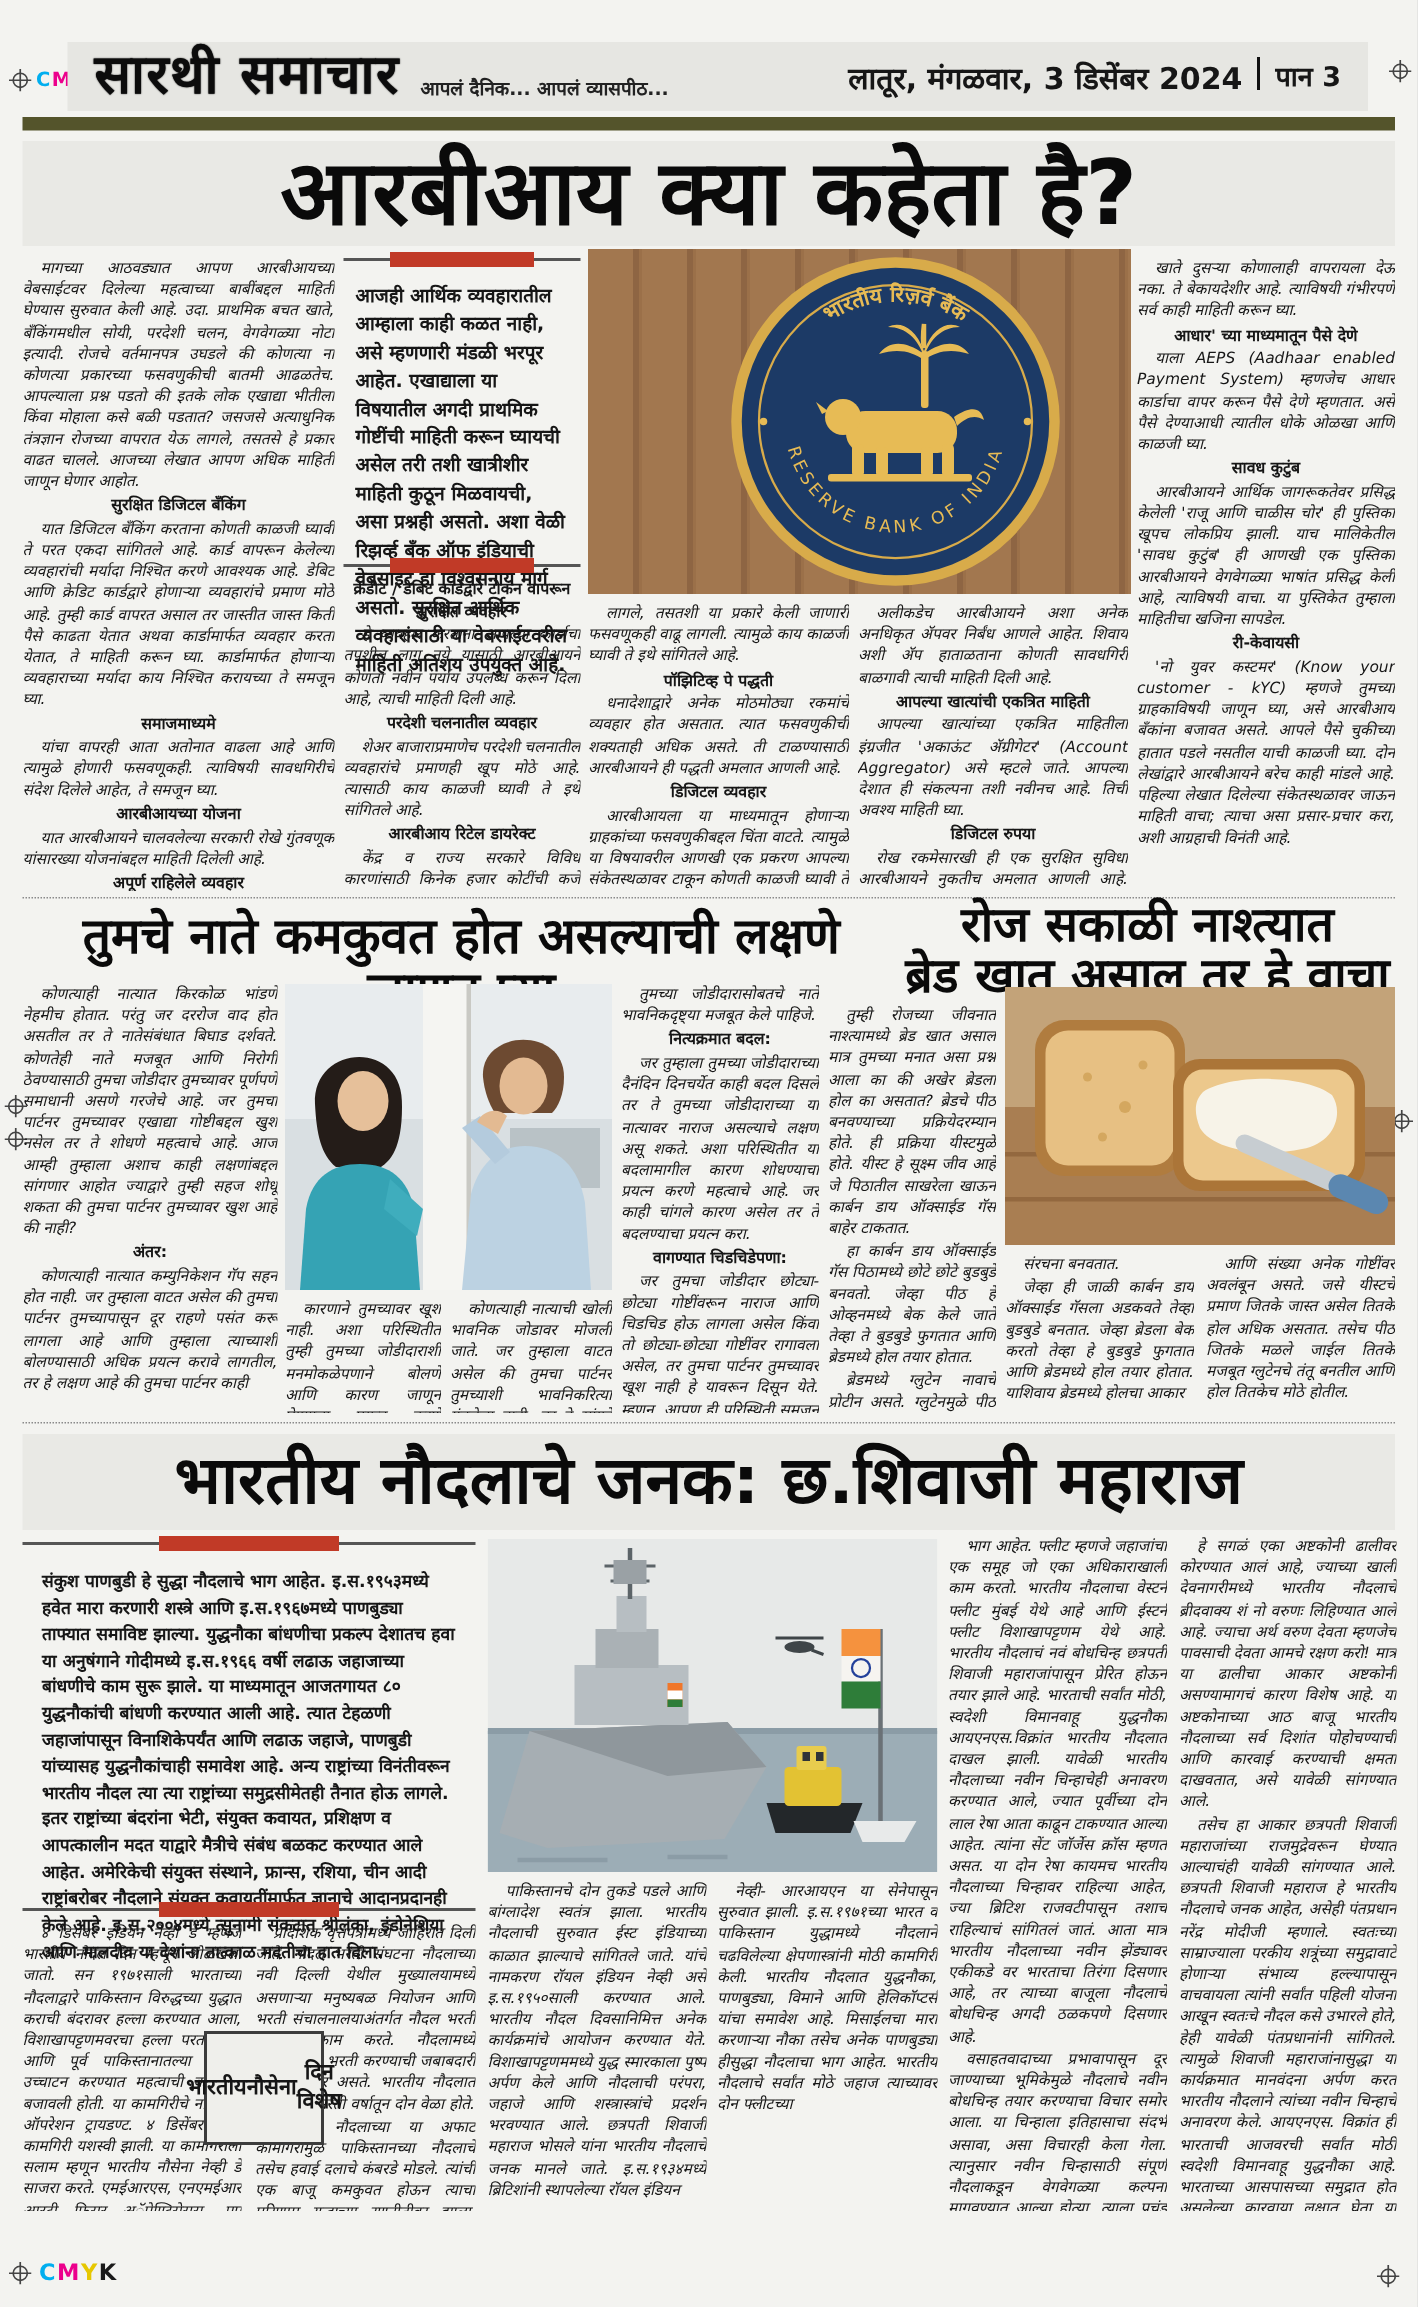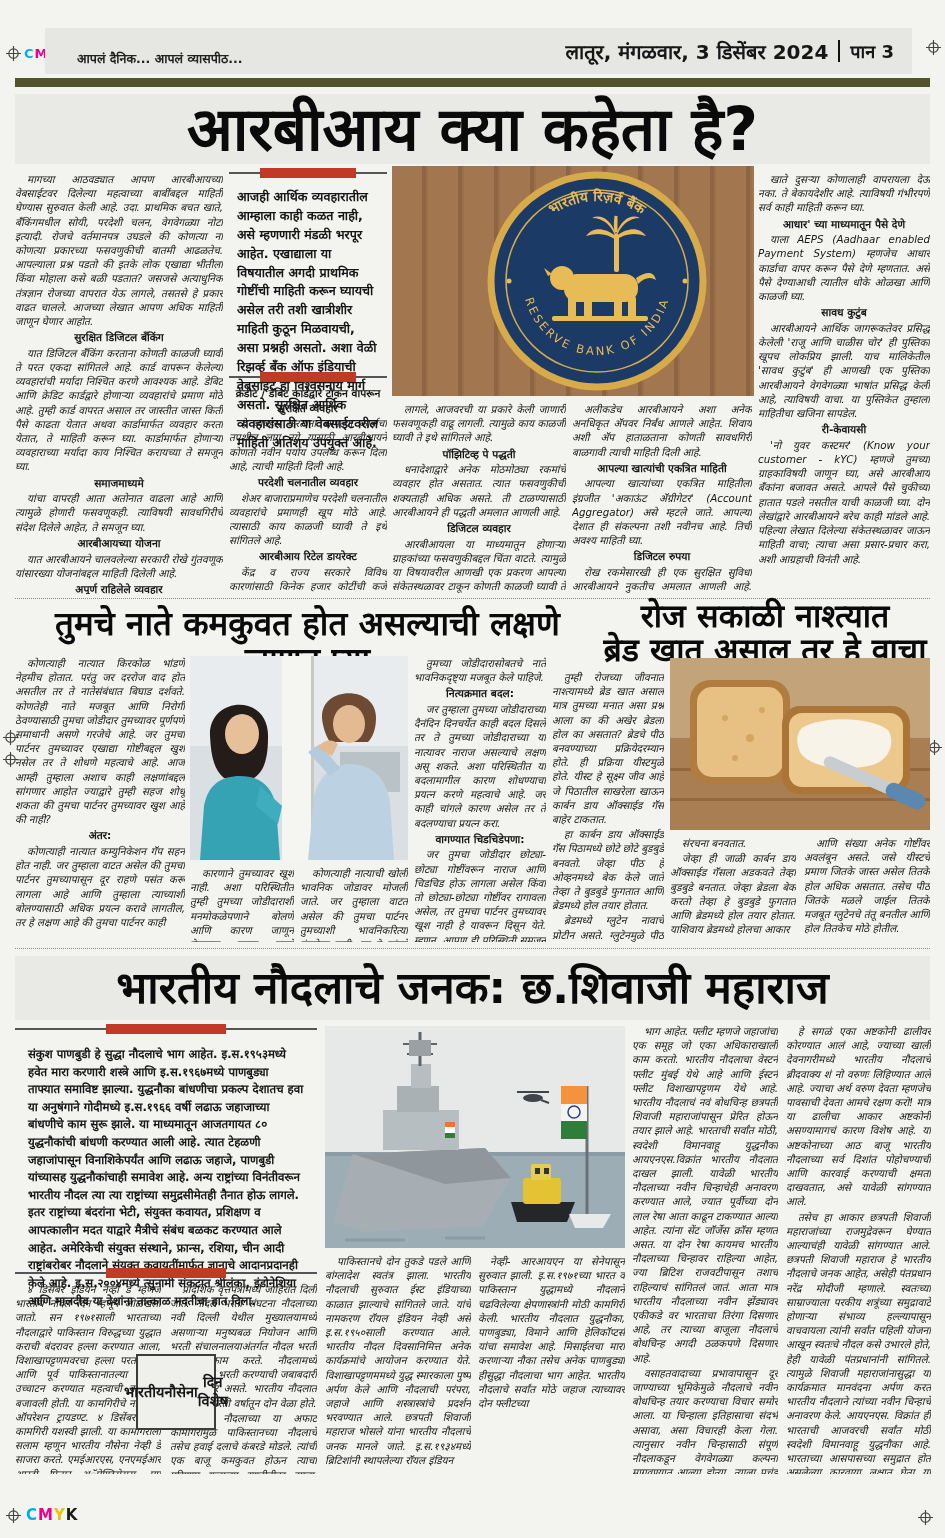--- a/index.html
+++ b/index.html
@@ -5,21 +5,21 @@
   html,body{margin:0;padding:0;background:#dcdcda;}
   #page{position:relative;width:945px;height:1538px;background:#f3f3f0;
         font-family:"DejaVu Sans","Liberation Sans",sans-serif;color:#161616;overflow:hidden;}
   .abs{position:absolute;}
   
   .masthead-band{left:45px;top:28px;width:867px;height:46px;background:#e6e6e2;
         display:flex;align-items:center;padding:0 18px;box-sizing:border-box;}
   .masthead{font-size:36px;font-weight:900;letter-spacing:1px;color:#0c0c0c;line-height:1;
         text-shadow:0 0 1px #000;}
   .tagline{font-size:12.5px;font-weight:bold;color:#222;margin:14px 4px 0 14px;}
-  .datebox{margin-left:auto;display:flex;align-items:center;font-weight:800;}
+  .datebox{margin-left:auto;display:flex;font-weight:800;}
   .dateline{font-size:20px;}
   .page-div{border-left:2px solid #111;height:22px;margin:0 10px;}
   .page-no{font-size:18px;}
   .olive-bar{left:15px;top:78px;width:915px;height:9px;background:#54542b;}
   .cmyk{font-size:13px;font-weight:bold;letter-spacing:1px;}
   .cmyk .c{color:#00aeef}.cmyk .m{color:#ec008c}.cmyk .y{color:#e6c700}.cmyk .k{color:#1a1a1a}
   .regmark{width:15px;height:15px;}
   
   .band{background:#e9e9e5;display:flex;align-items:center;justify-content:center;}
   .headline-xl{font-size:60px;font-weight:900;color:#0a0a0a;line-height:1;}
@@ -65,20 +65,21 @@
   <svg class="abs regmark" style="left:3px;top:752px" viewBox="0 0 16 16">
       <circle cx="8" cy="8" r="5" fill="none" stroke="#444" stroke-width="1.2"></circle>
       <path d="M8 0v16M0 8h16" stroke="#444" stroke-width="1.2"></path>
     </svg>
   <svg class="abs regmark" style="left:927px;top:740px" viewBox="0 0 16 16">
       <circle cx="8" cy="8" r="5" fill="none" stroke="#444" stroke-width="1.2"></circle>
       <path d="M8 0v16M0 8h16" stroke="#444" stroke-width="1.2"></path>
     </svg>
 
   <div class="abs masthead-band">
+    <span class="masthead">सारथी समाचार</span>
     <span class="tagline">आपलं दैनिक... आपलं व्यासपीठ...</span>
     <span class="datebox">
       <span class="dateline">लातूर, मंगळवार, 3 डिसेंबर 2024</span>
       <span class="page-div"></span>
       <span class="page-no">पान 3</span>
     </span>
   </div>
   <div class="abs olive-bar"></div>
 
   <div class="abs band" style="left:15px;top:94px;width:915px;height:70px">
@@ -142,21 +143,21 @@
         <rect x="192" y="132" width="8" height="20" rx="3"></rect>
         <rect x="222" y="132" width="8" height="20" rx="3"></rect>
         <rect x="236" y="130" width="8" height="22" rx="3"></rect>
         <path d="M244 112 C256 104 262 106 264 114 C258 110 252 112 246 118 Z"></path>
         <rect x="160" y="150" width="96" height="5" rx="2"></rect>
       </g>
     </svg>
   </div>
 
   <div class="abs col" style="left:392px;top:402px;width:174px;height:192px">
-      <p class="body-p">लागले, आजवरची या प्रकारे केली जाणारी फसवणूकही वाढू लागली. त्यामुळे काय काळजी घ्यावी ते इथे सांगितले आहे.</p>
+      <p class="body-p">लागले, तसतशी या प्रकारे केली जाणारी फसवणूकही वाढू लागली. त्यामुळे काय काळजी घ्यावी ते इथे सांगितले आहे.</p>
       <div class="sub-h">पॉझिटिव्ह पे पद्धती</div>
       <p class="body-p">धनादेशाद्वारे अनेक मोठमोठ्या रकमांचे व्यवहार होत असतात. त्यात फसवणुकीची शक्यताही अधिक असते. ती टाळण्यासाठी आरबीआयने ही पद्धती अमलात आणली आहे.</p>
       <div class="sub-h">डिजिटल व्यवहार</div>
       <p class="body-p">आरबीआयला या माध्यमातून होणाऱ्या ग्राहकांच्या फसवणुकीबद्दल चिंता वाटते. त्यामुळे या विषयावरील आणखी एक प्रकरण आपल्या संकेतस्थळावर टाकून कोणती काळजी घ्यावी ते आरबीआयने सुचवले आहे.</p>
     </div>
   <div class="abs col" style="left:572px;top:402px;width:180px;height:192px">
       <p class="body-p">अलीकडेच आरबीआयने अशा अनेक अनधिकृत ॲपवर निर्बंध आणले आहेत. शिवाय अशी ॲप हाताळताना कोणती सावधगिरी बाळगावी त्याची माहिती दिली आहे.</p>
       <div class="sub-h">आपल्या खात्यांची एकत्रित माहिती</div>
       <p class="body-p">आपल्या खात्यांच्या एकत्रित माहितीला इंग्रजीत 'अकाऊंट ॲग्रीगेटर' (Account Aggregator) असे म्हटले जाते. आपल्या देशात ही संकल्पना तशी नवीनच आहे. तिची अवश्य माहिती घ्या.</p>
       <div class="sub-h">डिजिटल रुपया</div>

